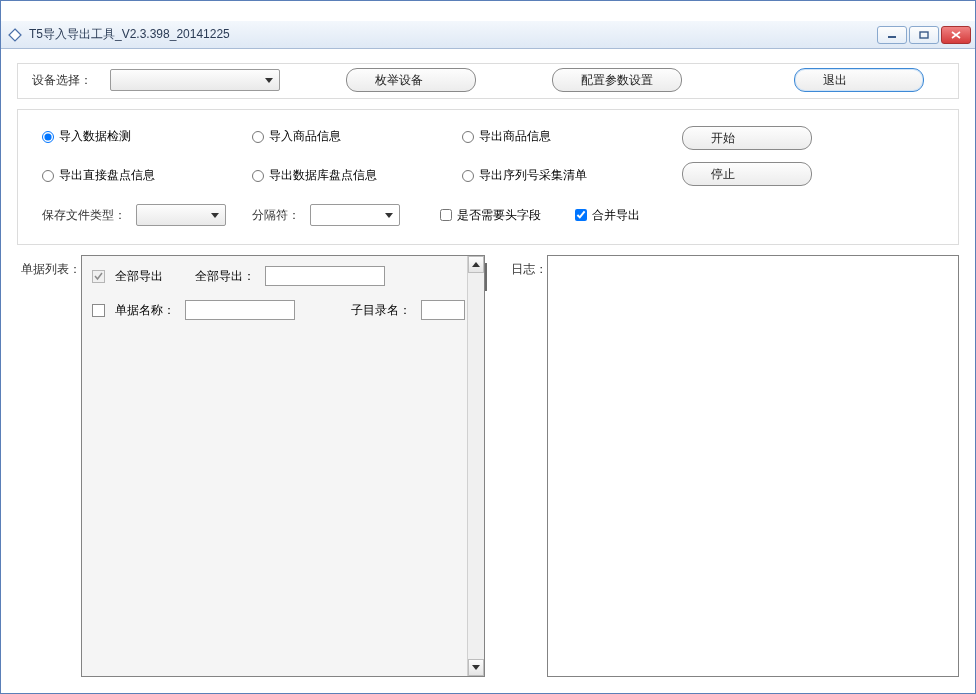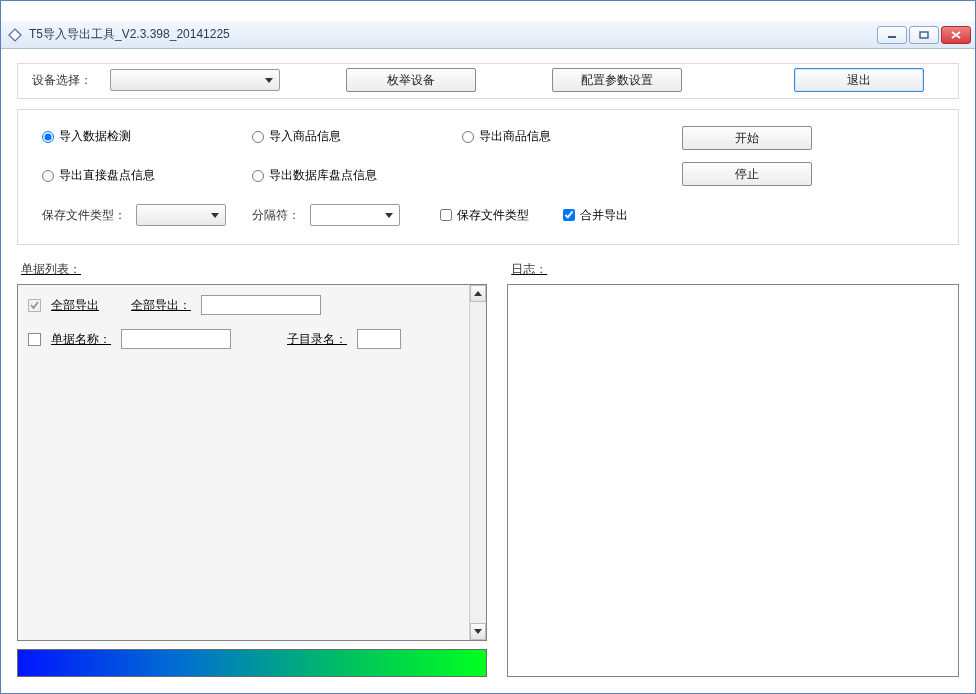--- a/index.html
+++ b/index.html
@@ -74,22 +74,22 @@
       width: 14px; height: 14px;
       display:flex;align-items:center;justify-content:center;
     }
     .combo.small { width: 90px; }
     .combo.white { background: #fff; }
     .btn {
       height: 24px;
       min-width: 120px;
       background: linear-gradient(#fdfdfd,#ececec);
       border: 1px solid #8a8a8a;
-      border-radius: 2px;
-      text-align: center;
+      border-radius: 11px;
+      text-align: left;
       line-height: 22px;
       padding: 0 28px;
       color: #222;
     }
     .btn.wide { width: 130px; }
     .btn.blue-border { border-color: #3d89d6; box-shadow: 0 0 0 1px #cfe3f7 inset; margin-left: 36px; }
     .panel-options { padding: 16px 18px 18px 24px; }
     .radios {
       display: grid;
       grid-template-columns: 210px 210px 210px 140px;
@@ -103,21 +103,21 @@
       display: flex; align-items: center; gap: 10px;
     }
     .side-buttons {
       grid-column: 4; grid-row: 1 / span 2;
       display: flex; flex-direction: column; gap: 12px; align-items: flex-end;
       padding-right: 0;
     }
     .lower {
       display: flex; gap: 20px; flex: 1;
     }
-    .col { display: flex; flex-direction: column; flex: 1; text-decoration: underline; }
+    .col { display: flex; flex: 1; }
     .col-label { margin: 6px 0 6px 4px; color: #333; }
     .listbox {
       flex: 1;
       border: 1px solid #838383;
       background: #f5f5f5;
       position: relative;
       padding: 10px 4px 8px 10px;
       display:flex;flex-direction:column;
     }
     .listbox.white { background: #fff; }
@@ -215,40 +215,44 @@
           <div class="btn wide">停止</div>
         </div>
         <label class="radio">
           <input type="radio" name="mode" style="">
           <span>导出直接盘点信息</span>
         </label>
         <label class="radio">
           <input type="radio" name="mode" style="">
           <span>导出数据库盘点信息</span>
         </label>
+        <label class="radio">
+          <input type="radio" name="mode" style="">
+          <span>导出序列号采集清单</span>
+        </label>
       </div>
 
       <div class="opt-row2">
         <span class="label">保存文件类型：</span>
         <div class="combo small">
             <span class="arrow">
               <span class="tri down"></span>
             </span>
           </div>
         <span style="width:6px"></span>
         <span class="label">分隔符：</span>
         <div class="combo small white">
             <span class="arrow">
               <span class="tri down"></span>
             </span>
           </div>
         <span style="width:20px"></span>
         <label class="chk">
           <input type="checkbox" style="">
-          <span>保存文件类型</span>
+          <span>是否需要头字段</span>
         </label>
         <span style="width:14px"></span>
         <label class="chk">
           <input type="checkbox" checked="" style="">
           <span>合并导出</span>
         </label>
       </div>
     </div>
 
     <div class="lower">

